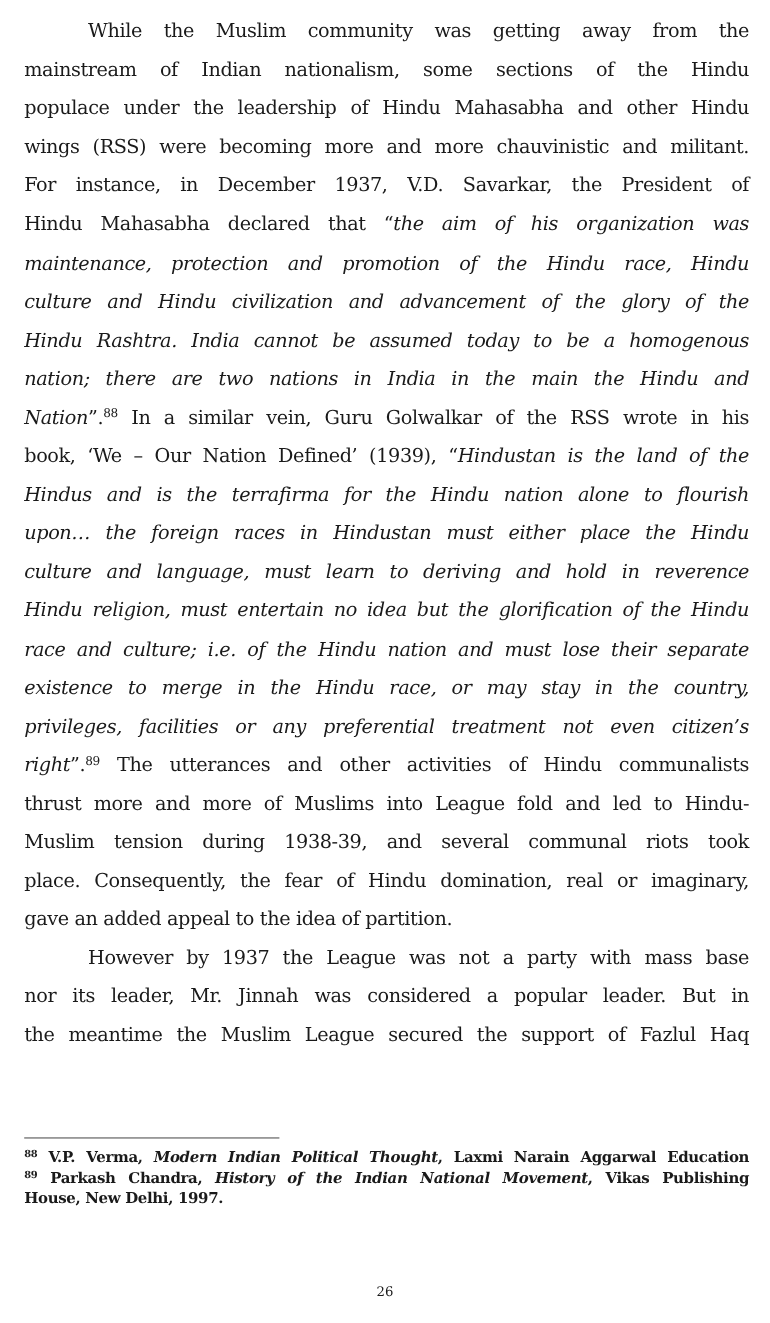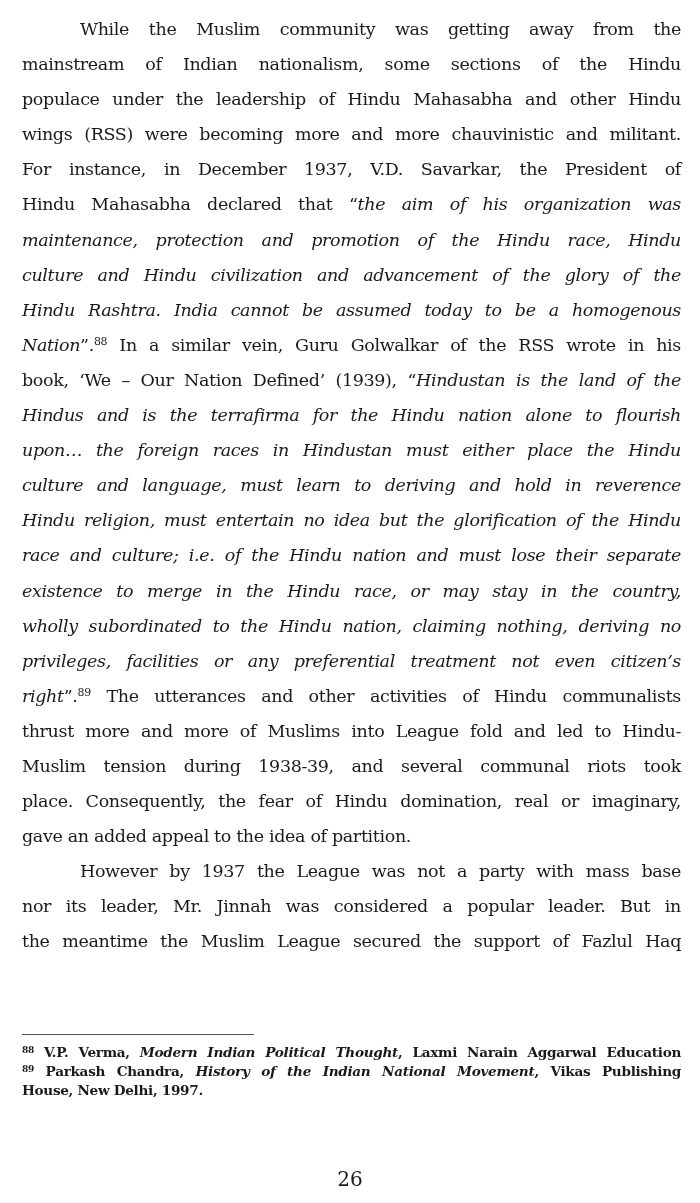--- a/index.html
+++ b/index.html
@@ -26,44 +26,44 @@
       height: 19px;
       line-height: 19px;
       white-space: nowrap;
       text-align: justify;
       text-align-last: justify;
       letter-spacing: -0.3px;
       font-weight: bold;
     }
     .fn-line.last { text-align-last: left; }
     .fn-line sup { font-size: 9px; vertical-align: 4px; line-height: 0; }
-    .page-number { position: absolute; left: 0; width: 700px; top: 1167px; text-align: center; font-family: "DejaVu Serif", serif; font-size: 20px; }
+    .page-number { position: absolute; left: 0; width: 700px; top: 1167px; text-align: center; font-family: "DejaVu Serif", serif; font-size: 12px; }
   </style>
 </head>
 <body>
 
 <div class="page" id="body-text">
     <div class="line indent"><span>While the Muslim community was getting away from the</span></div>
     <div class="line"><span>mainstream of Indian nationalism, some sections of the Hindu</span></div>
     <div class="line"><span>populace under the leadership of Hindu Mahasabha and other Hindu</span></div>
     <div class="line"><span>wings (RSS) were becoming more and more chauvinistic and militant.</span></div>
     <div class="line"><span>For instance, in December 1937, V.D. Savarkar, the President of</span></div>
     <div class="line"><span>Hindu Mahasabha declared that “</span><i>the aim of his organization was</i></div>
     <div class="line"><i>maintenance, protection and promotion of the Hindu race, Hindu</i></div>
     <div class="line"><i>culture and Hindu civilization and advancement of the glory of the</i></div>
     <div class="line"><i>Hindu Rashtra. India cannot be assumed today to be a homogenous</i></div>
+    <div class="line"><i>nation; there are two nations in India in the main the Hindu and</i></div>
     <div class="line"><i>Nation</i><span>”.</span><sup class="ref">88</sup><span> In a similar vein, Guru Golwalkar of the RSS wrote in his</span></div>
     <div class="line"><span>book, ‘We – Our Nation Defined’ (1939), “</span><i>Hindustan is the land of the</i></div>
     <div class="line"><i>Hindus and is the terrafirma for the Hindu nation alone to flourish</i></div>
     <div class="line"><i>upon… the foreign races in Hindustan must either place the Hindu</i></div>
     <div class="line"><i>culture and language, must learn to deriving and hold in reverence</i></div>
     <div class="line"><i>Hindu religion, must entertain no idea but the glorification of the Hindu</i></div>
     <div class="line"><i>race and culture; i.e. of the Hindu nation and must lose their separate</i></div>
     <div class="line"><i>existence to merge in the Hindu race, or may stay in the country,</i></div>
-    <div class="line"><i>wholly subordinated to the Hindu nation, claiming nothing, deriving no</i></div>
     <div class="line"><i>privileges, facilities or any preferential treatment not even citizen’s</i></div>
     <div class="line"><i>right</i><span>”.</span><sup class="ref">89</sup><span> The utterances and other activities of Hindu communalists</span></div>
     <div class="line"><span>thrust more and more of Muslims into League fold and led to Hindu-</span></div>
     <div class="line"><span>Muslim tension during 1938-39, and several communal riots took</span></div>
     <div class="line"><span>place. Consequently, the fear of Hindu domination, real or imaginary,</span></div>
     <div class="line last"><span>gave an added appeal to the idea of partition.</span></div>
     <div class="line indent"><span>However by 1937 the League was not a party with mass base</span></div>
     <div class="line"><span>nor its leader, Mr. Jinnah was considered a popular leader. But in</span></div>
     <div class="line"><span>the meantime the Muslim League secured the support of Fazlul Haq</span></div>
   </div>

